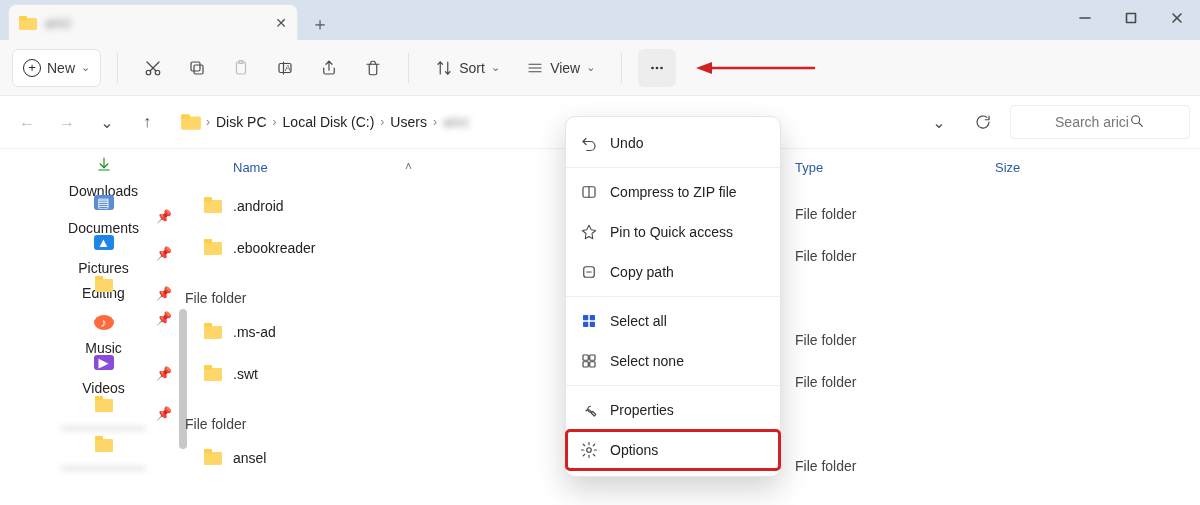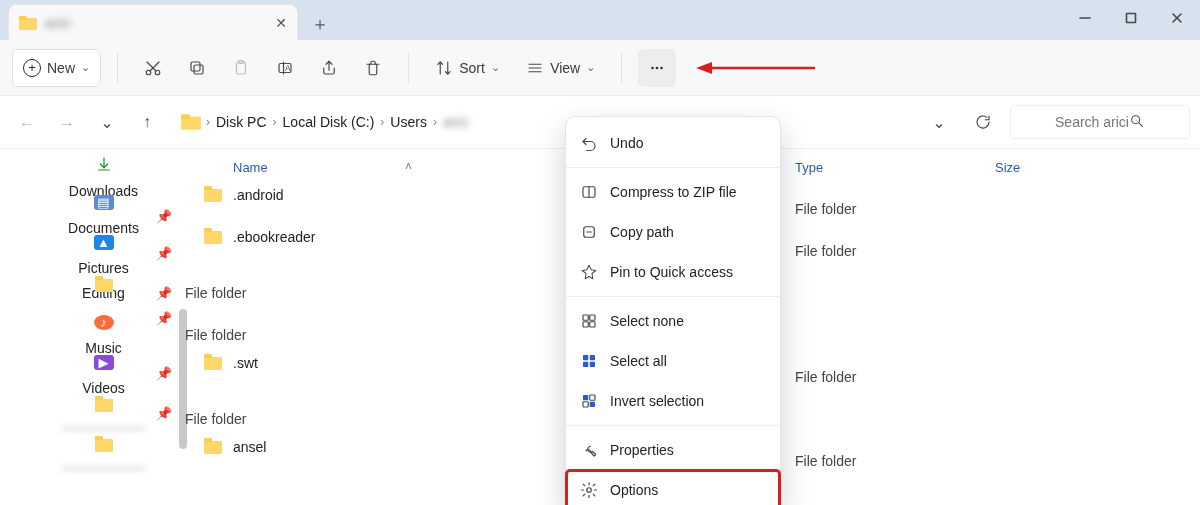--- a/index.html
+++ b/index.html
@@ -59,21 +59,21 @@
   .ic.fol::before{content:"";position:absolute;left:1px;top:4px;width:18px;height:13px;background:#ffd769;border-radius:1px;}
   .ic.fol::after{content:"";position:absolute;left:1px;top:1px;width:8px;height:4px;background:#ffcf4a;border-radius:1px 1px 0 0;}
 
   .main { flex:1; position:relative; }
   .cols { height:36px; display:flex; align-items:center; font-size:13px; color:#2b5aa6; border-bottom:0px solid #eee;}
   .col-name { width:610px; padding-left:48px; position:relative;}
   .col-name .sorticon { position:absolute; left:220px; top:0; color:#777; font-size:12px;}
   .col-type { width:200px; }
   .col-size { flex:1; }
   .rows { }
-  .row { height:42px; display:flex; align-items:flex-start; font-size:14px; color:#222; }
+  .row { height:42px; display:flex; align-items:center; font-size:14px; color:#222; }
   .row .cell-name { width:610px; padding-left:18px; display:flex; align-items:center; gap:10px;}
   .row .cell-type { width:200px; color:#444;margin-top:16px;}
   .row .cell-size { flex:1; }
   .obj3d { width:20px; height:20px; background:linear-gradient(135deg,#4aa0ff,#1d6fe0); clip-path: polygon(50% 0, 100% 30%, 100% 80%, 50% 100%, 0 80%, 0 30%);}
 
   
   .menu { position:absolute; left:565px; top:116px; width:216px; background:#fff; border:1px solid #e5e5e5; border-radius:10px; box-shadow:0 12px 30px rgba(0,0,0,0.18); padding:6px 0; z-index:50;}
   .mitem { height:40px; display:flex; align-items:center; gap:12px; padding:0 14px; font-size:14px; color:#222;}
   .mitem svg { width:18px; height:18px; }
   .msep { height:1px; background:#eee; margin:4px 0;}
@@ -301,20 +301,24 @@
             <span>.ebookreader</span>
           </div>
           <div class="cell-type">File folder</div>
           <div class="cell-size"></div>
         </div>
         <div class="row">
           <div class="cell-type">File folder</div>
           <div class="cell-size"></div>
         </div>
         <div class="row">
+          <div class="cell-name">
+            <span class="ic fol"></span>
+            <span>.ms-ad</span>
+          </div>
           <div class="cell-type">File folder</div>
           <div class="cell-size"></div>
         </div>
         <div class="row">
           <div class="cell-name">
             <span class="ic fol"></span>
             <span>.swt</span>
           </div>
           <div class="cell-type">File folder</div>
           <div class="cell-size"></div>
@@ -346,58 +350,49 @@
   <div class="msep"></div>
   <div class="mitem">
       <svg viewBox="0 0 24 24">
         <rect x="4" y="5" width="16" height="14" rx="2"></rect>
         <line x1="12" y1="5" x2="12" y2="19"></line>
       </svg>
       <span>Compress to ZIP file</span>
     </div>
   <div class="mitem">
       <svg viewBox="0 0 24 24">
+        <path d="M12 3l3 6 6 1-5 4 1 7-5-3-5 3 1-7-5-4 6-1z" style="stroke-width:1.4"></path>
+      </svg>
+      <span>Pin to Quick access</span>
+    </div>
+  <div class="mitem">
+      <svg viewBox="0 0 24 24">
         <rect x="5" y="5" width="14" height="14" rx="3"></rect>
         <path d="M9 12h6"></path>
       </svg>
       <span>Copy path</span>
     </div>
-  <div class="mitem">
-      <svg viewBox="0 0 24 24">
-        <path d="M12 3l3 6 6 1-5 4 1 7-5-3-5 3 1-7-5-4 6-1z" style="stroke-width:1.4"></path>
-      </svg>
-      <span>Pin to Quick access</span>
-    </div>
   <div class="msep"></div>
-  <div class="mitem">
-      <svg viewBox="0 0 24 24">
-        <rect x="4" y="4" width="7" height="7" rx="1"></rect>
-        <rect x="13" y="4" width="7" height="7" rx="1"></rect>
-        <rect x="4" y="13" width="7" height="7" rx="1"></rect>
-        <rect x="13" y="13" width="7" height="7" rx="1"></rect>
-      </svg>
-      <span>Select none</span>
-    </div>
   <div class="mitem">
       <svg viewBox="0 0 24 24" style="fill:#2a5bd7;stroke:none">
         <rect x="4" y="4" width="7" height="7" rx="1"></rect>
         <rect x="13" y="4" width="7" height="7" rx="1"></rect>
         <rect x="4" y="13" width="7" height="7" rx="1"></rect>
         <rect x="13" y="13" width="7" height="7" rx="1"></rect>
       </svg>
       <span>Select all</span>
     </div>
   <div class="mitem">
       <svg viewBox="0 0 24 24">
-        <rect x="4" y="4" width="7" height="7" rx="1" style="fill:#2a5bd7;stroke:none"></rect>
+        <rect x="4" y="4" width="7" height="7" rx="1"></rect>
         <rect x="13" y="4" width="7" height="7" rx="1"></rect>
         <rect x="4" y="13" width="7" height="7" rx="1"></rect>
-        <rect x="13" y="13" width="7" height="7" rx="1" style="fill:#2a5bd7;stroke:none"></rect>
-      </svg>
-      <span>Invert selection</span>
+        <rect x="13" y="13" width="7" height="7" rx="1"></rect>
+      </svg>
+      <span>Select none</span>
     </div>
   <div class="msep"></div>
   <div class="mitem">
       <svg viewBox="0 0 24 24">
         <path d="M14 7a4 4 0 1 0 3 7l4 4-2 2-4-4a4 4 0 0 0-7-3"></path>
       </svg>
       <span>Properties</span>
     </div>
   <div class="mitem hl">
       <svg viewBox="0 0 24 24">

